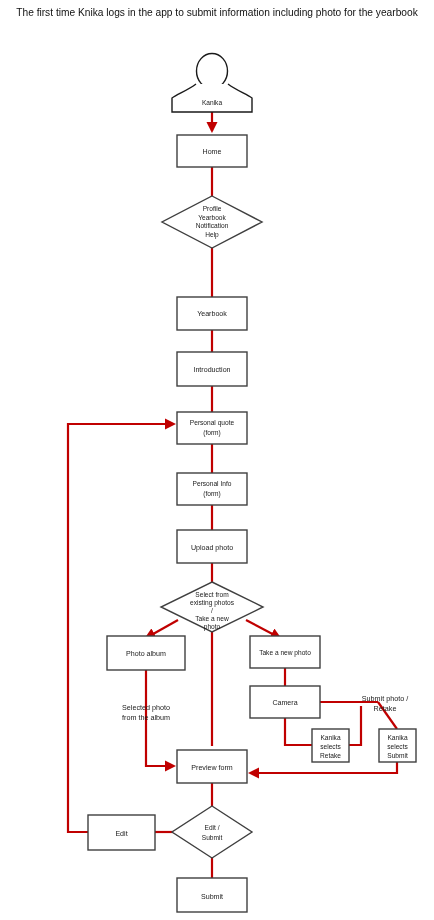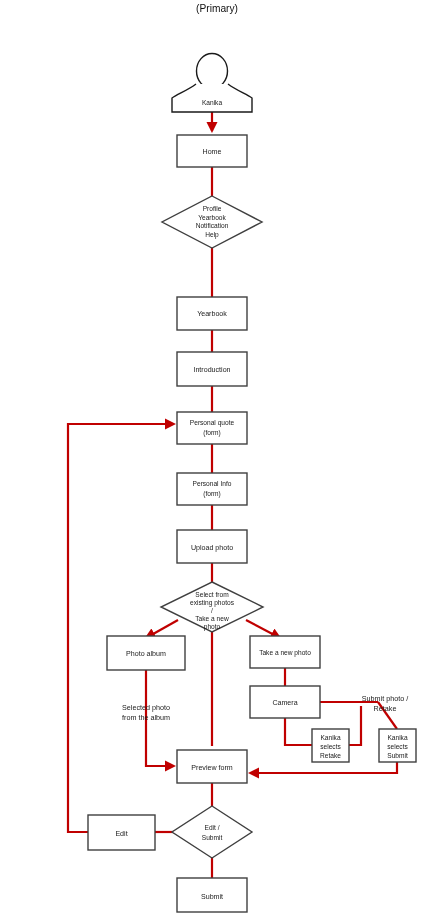--- a/index.html
+++ b/index.html
@@ -28,21 +28,21 @@
   .shape{fill:#ffffff;stroke:#3f3f3f;stroke-width:1.4;}
   .conn{stroke:#C00000;stroke-width:2.2;fill:none;}
   .actor{fill:#ffffff;stroke:#1a1a1a;stroke-width:1.4;}
 </style>
 </head>
 <body>
 
 <div id="stage">
 
   <div class="title-block">
-    <div class="title-line2">(Primary)</div>
+    <div class="title-line1">The first time Knika logs in the app to submit information including photo for the yearbook</div>
   </div>
 
   <svg width="434" height="920" viewBox="0 0 434 920">
     <defs>
       <marker id="ah" viewBox="0 0 10 10" refX="8.2" refY="5" markerWidth="5.2" markerHeight="5.2" orient="auto-start-reverse">
         <path d="M 0 0 L 10 5 L 0 10 z" fill="#C00000"></path>
       </marker>
     </defs>
 
     <g>

